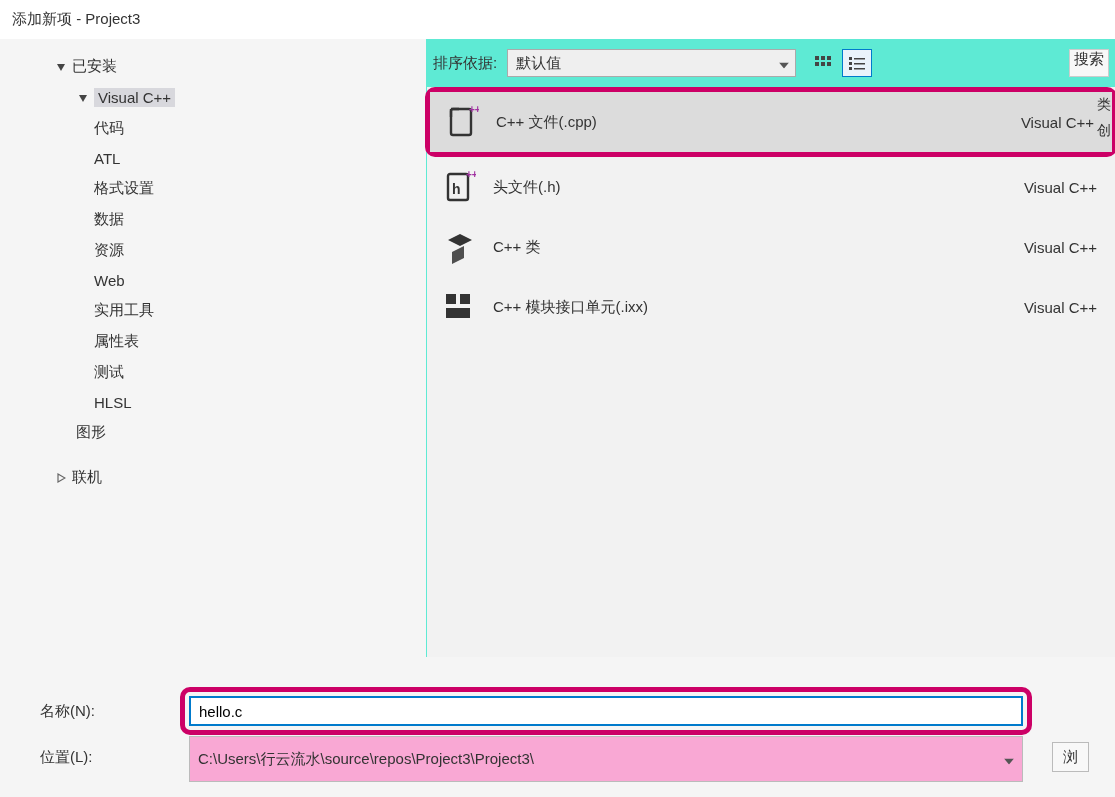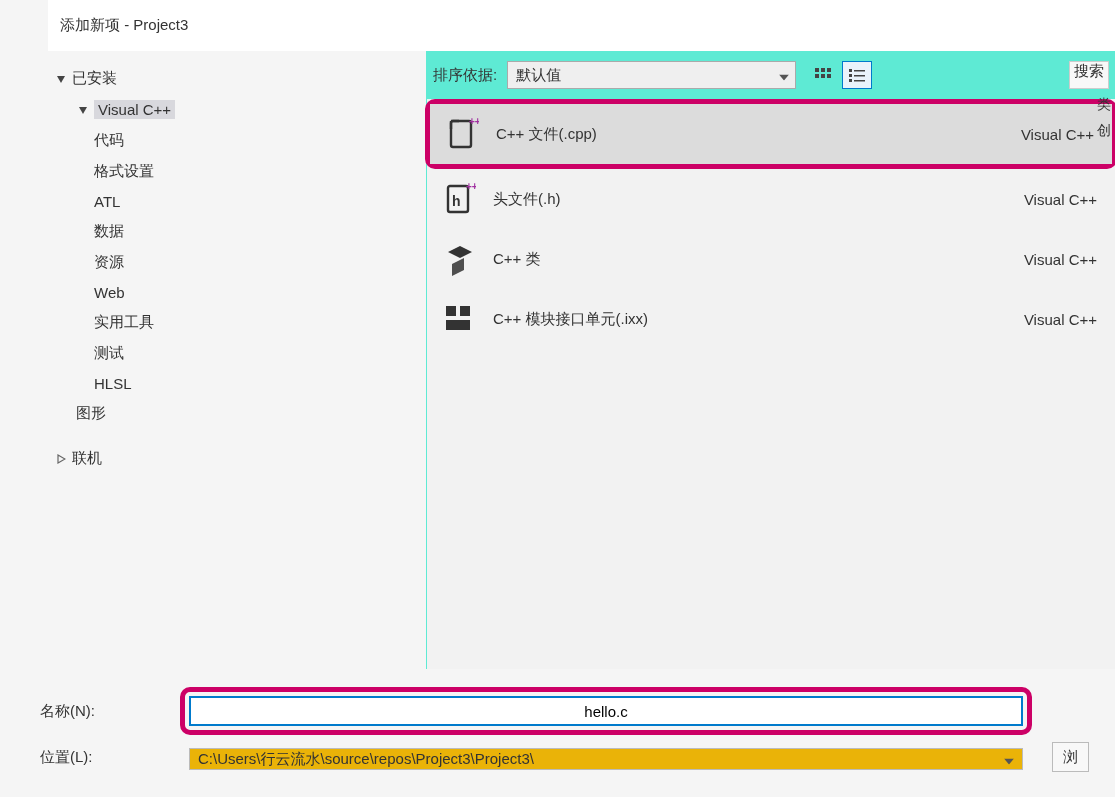--- a/index.html
+++ b/index.html
@@ -7,25 +7,24 @@
       font-family: "Microsoft YaHei", "Segoe UI", sans-serif;
       font-size: 14px;
       background: #f5f5f5;
       color: #333;
       width: 1115px;
       height: 797px;
       overflow: hidden;
       position: relative;
     }
     .dialog-title {
-      padding: 16px 12px;
+      padding: 10px 12px;
       font-size: 15px;
       color: #333;
       background: #fff;
-      margin-left: 48px;
     }
     .main-layout {
       display: flex;
       height: 618px;
       padding-left: 46px;
     }
     .left-panel {
       width: 380px;
       background: #f5f5f5;
       padding-top: 12px;
@@ -175,33 +174,32 @@
       display: inline-block;
     }
     .name-input {
       width: 834px;
       height: 30px;
       border: 2px solid #007acc;
       font-size: 15px;
       padding: 0 8px;
       font-family: inherit;
       outline: none;
-      text-align: center;
     }
     .loc-select {
       width: 834px;
-      height: 22px;
+      height: 46px;
       border: 1px solid #bbb;
       font-size: 15px;
       padding: 0 8px;
       font-family: inherit;
       display: flex;
       align-items: center;
       position: relative;
-      background: #eab308;
+      background: #f9a8d4;
     }
     .loc-select .caret {
       position: absolute;
       right: 8px;
       top: 50%;
       transform: translateY(-50%);
     }
     .browse-btn {
       margin-left: 20px;
       height: 30px;
@@ -234,26 +232,27 @@
         <div class="tree-item">
           <span class="tree-caret">
             <svg width="10" height="10" viewBox="0 0 10 10">
                 <path d="M1 2 L9 2 L5 9 Z" fill="#444"></path>
               </svg>
           </span>
           <span class="tree-label selected">Visual C++</span>
         </div>
         <div class="tree-children">
           <div class="tree-leaf">代码</div>
+          <div class="tree-leaf">ATL</div>
           <div class="tree-leaf">格式设置</div>
-          <div class="tree-leaf">ATL</div>
           <div class="tree-leaf">数据</div>
           <div class="tree-leaf">资源</div>
           <div class="tree-leaf">Web</div>
           <div class="tree-leaf">实用工具</div>
+          <div class="tree-leaf">属性表</div>
           <div class="tree-leaf">测试</div>
           <div class="tree-leaf">HLSL</div>
         </div>
         <div class="tree-leaf" style="padding-left:4px;">图形</div>
       </div>
       <div class="tree-item" style="margin-top:14px;">
         <span class="tree-caret">
           <svg width="10" height="10" viewBox="0 0 10 10">
               <path d="M2 1 L9 5 L2 9 Z" fill="none" stroke="#666" stroke-width="1.2"></path>
             </svg>

